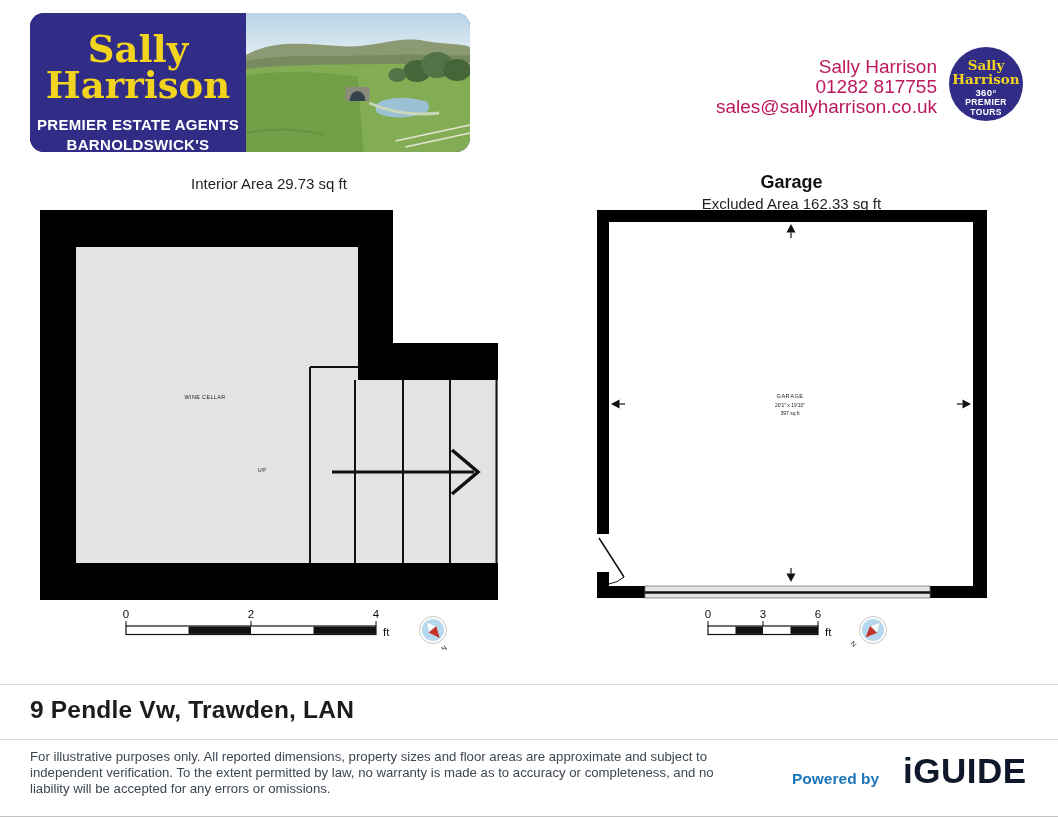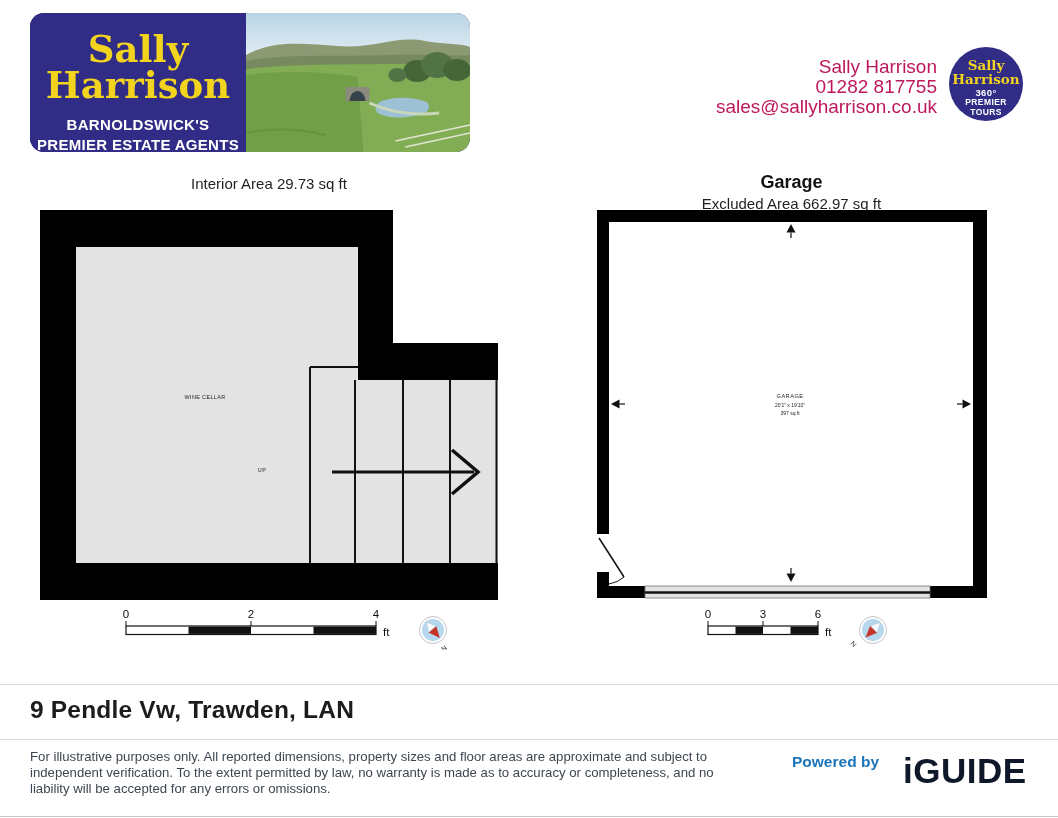--- a/index.html
+++ b/index.html
@@ -27,37 +27,37 @@
   .plan-sub{font-size:15px;color:#1f1f1f;margin-top:2px;}
   .ph-basement{left:40px;top:173px;width:458px;}
   .ph-garage{left:594px;top:173px;width:395px;}
 
   .fp-label{fill:#222;}
 
   
   .rule{left:0;width:1058px;border-top:1px solid #dcdcdc;height:0;}
   .address{left:30px;top:696px;font-size:24.5px;font-weight:bold;color:#1c1c1c;letter-spacing:.2px;}
   .disclaimer{left:30px;top:749px;width:722px;font-size:13.2px;line-height:1.2;color:#3d4752;}
-  .powered{top:753px;left:792px;width:218px;display:flex;align-items:flex-start;gap:12px;}
+  .powered{top:753px;left:792px;width:218px;display:flex;align-items:flex-end;gap:12px;}
   .powered-label{color:#1b75bb;font-weight:bold;font-size:15.5px;white-space:nowrap;}
   .iguide-text{color:#0f172a;font-weight:600;font-size:35px;letter-spacing:.5px;line-height:1;}
   .bottom-edge{left:0;top:816px;width:1058px;border-top:1.5px solid #c4c4c4;height:0;}
 </style>
 </head>
 <body>
 
 <div class="page">
 
   <div class="abs logo-card">
     <div class="logo-left">
       <div class="logo-name">Sally</div>
       <div class="logo-name">Harrison</div>
       <div class="logo-tagline">
+        <div>PREMIER ESTATE AGENTS</div>
         <div>BARNOLDSWICK'S</div>
-        <div>PREMIER ESTATE AGENTS</div>
       </div>
     </div>
     <svg class="logo-photo" viewBox="0 0 225 139" preserveAspectRatio="none">
       <defs>
         <linearGradient id="sky" x1="0" y1="0" x2="0" y2="1">
           <stop offset="0" stop-color="#b9d4e6"></stop>
             <stop offset="1" stop-color="#eff5f8"></stop>
         </linearGradient>
       </defs>
       <rect x="0" y="0" width="225" height="58" fill="url(#sky)"></rect>
@@ -90,21 +90,21 @@
     <div class="bs deg">360°</div>
     <div class="bs">PREMIER</div>
     <div class="bs">TOURS</div>
   </div>
 
   <div class="abs plan-header ph-basement">
     <div class="plan-sub">Interior Area 29.73 sq ft</div>
   </div>
   <div class="abs plan-header ph-garage">
     <div class="plan-title">Garage</div>
-    <div class="plan-sub">Excluded Area 662.97 sq ft</div>
+    <div class="plan-sub">Excluded Area 162.33 sq ft</div>
   </div>
 
   <svg class="abs" style="left:40px;top:210px;" width="458" height="390" viewBox="0 0 458 390">
     <path d="M0,0 H353 V133 H458 V390 H0 Z" fill="#000"></path>
     <rect x="36" y="37" width="282" height="316" fill="#e3e3e3"></rect>
     <rect x="318" y="170" width="140" height="183" fill="#e3e3e3"></rect>
     <path d="M270,157 V353 M270,157 H318" stroke="#111" stroke-width="2" fill="none"></path>
     <path d="M315,170 V353 M363,170 V353 M410,170 V353 M456.5,170 V353" stroke="#111" stroke-width="2" fill="none"></path>
     <path d="M292,262 H434" stroke="#111" stroke-width="3"></path>
     <path d="M412,240 L438,262 L412,284" stroke="#111" stroke-width="3.5" fill="none"></path>

